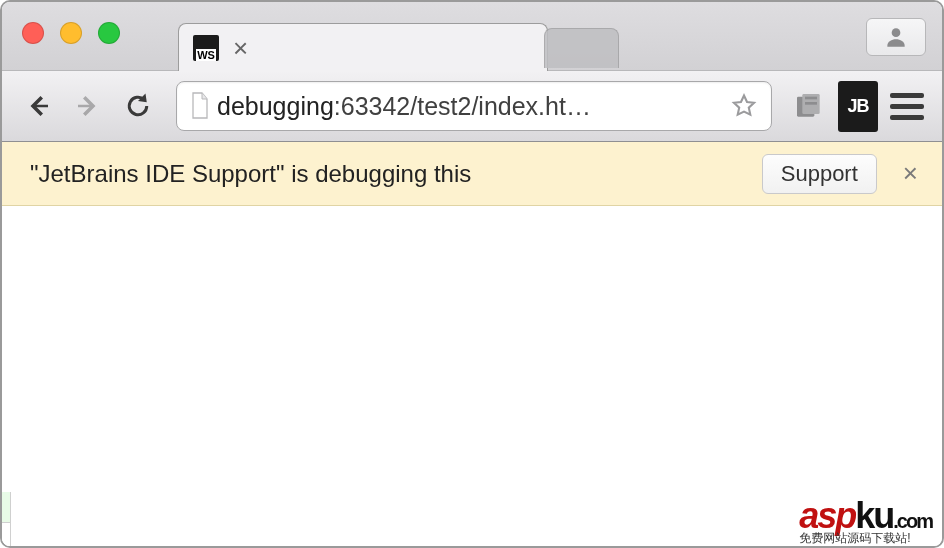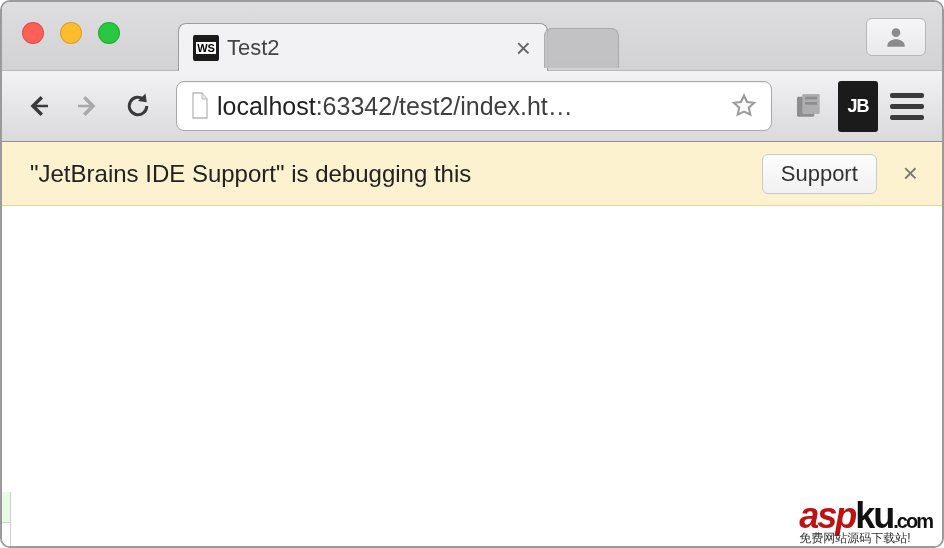--- a/index.html
+++ b/index.html
@@ -9,21 +9,21 @@
   .titlebar { height: 68px; background: linear-gradient(#dedde0, #d2d1d4); display: flex; align-items: flex-end; position: relative; border-bottom: 0; }
   .traffic-lights { position: absolute; top: 20px; left: 20px; display: flex; gap: 16px; }
   .tl { width: 22px; height: 22px; border-radius: 50%; border: 1px solid rgba(0,0,0,0.15); }
   .tl.red { background: #ff5f57; }
   .tl.yellow { background: #ffbd2e; }
   .tl.green { background: #28c840; }
   .tabstrip { display: flex; align-items: flex-end; margin-left: 176px; height: 100%; }
   .tab { height: 48px; display: flex; align-items: center; padding: 0 10px 0 14px; font-size: 22px; color: #444; position: relative; }
   .tab.active { background: #f2f1f3; border: 1px solid #9c9c9c; border-bottom: none; border-top-left-radius: 8px; border-top-right-radius: 8px; width: 370px; margin-bottom: -1px; }
   .tab.inactive { width: 75px; height: 40px; background: #bfbfc2; border: 1px solid #a1a1a3; border-bottom: none; border-top-left-radius: 8px; border-top-right-radius: 8px; margin-left: -4px; align-self: flex-end; margin-bottom: 2px; opacity: 0.85; }
-  .tab .favicon { width: 26px; height: 26px; background: #1b1b1b; color: #fff; font-weight: bold; font-size: 12px; display: inline-flex; align-items: center; justify-content: center; margin-right: 8px; border-radius: 2px; font-family: Arial, sans-serif; }
+  .tab .favicon { width: 26px; height: 26px; background: #1b1b1b; color: #fff; font-weight: bold; font-size: 12px; display: inline-flex; align-items: flex-end; justify-content: center; margin-right: 8px; border-radius: 2px; font-family: Arial, sans-serif; }
   .tab .favicon span{ background:#fff; color:#000; padding:0 1px; font-size:11px; font-weight:900; }
   .tab .tab-title { flex: 1; white-space: nowrap; overflow: hidden; text-overflow: ellipsis; }
   .tab .tab-close { font-size: 26px; color: #666; line-height: 1; padding: 0 6px; cursor: pointer; }
   .profile-btn { position: absolute; right: 16px; top: 16px; width: 60px; height: 38px; border: 1px solid #b7b7b9; border-radius: 6px; background: linear-gradient(#f6f6f7, #e9e9eb); display: flex; align-items: center; justify-content: center; cursor: pointer; }
   .profile-btn svg { width: 26px; height: 26px; fill: #8b8b8d; }
   
   .toolbar { height: 72px; background: linear-gradient(#f2f1f3, #dad9dc); border-top: 1px solid #b8b8ba; border-bottom: 1px solid #8f8f92; display: flex; align-items: center; padding: 0 16px; gap: 10px; }
   .nav-btn { width: 40px; height: 40px; display: flex; align-items: center; justify-content: center; cursor: pointer; }
   .nav-btn svg { width: 30px; height: 30px; }
   .nav-btn.disabled svg { opacity: 0.35; }
@@ -65,21 +65,20 @@
     <div class="traffic-lights">
       <div class="tl red"></div>
       <div class="tl yellow"></div>
       <div class="tl green"></div>
     </div>
     <div class="tabstrip">
       <div class="tab active">
         <span class="favicon">
             <span>WS</span>
           </span>
-        <span class="tab-title">Test2</span>
         <span class="tab-close">×</span>
       </div>
       <div class="tab inactive"></div>
     </div>
     <div class="profile-btn">
       <svg viewBox="0 0 24 24">
           <circle cx="12" cy="8" r="4"></circle>
           <path d="M4 20c0-4 4-6 8-6s8 2 8 6v1H4z"></path>
         </svg>
     </div>
@@ -106,21 +105,21 @@
     </div>
 
     <div class="addressbar">
       <span class="page-icon">
         <svg viewBox="0 0 24 30" width="24" height="30">
             <path fill="#fff" stroke="#b8b8ba" stroke-width="1.3" d="M5 2h9l5 6v19H5z"></path>
             <path fill="#e8e8ea" stroke="#b8b8ba" stroke-width="1" d="M14 2v6h5"></path>
           </svg>
       </span>
       <span class="url">
-        <span class="host">localhost</span><span class="rest">:63342/test2/index.ht…</span>
+        <span class="host">debugging</span><span class="rest">:63342/test2/index.ht…</span>
       </span>
       <span class="star">
         <svg viewBox="0 0 24 24" width="28" height="28">
             <path fill="none" stroke="#9b9b9d" stroke-width="1.8" d="M12 3l2.6 5.6 6 .6-4.5 4.2 1.3 6L12 16.8 6.6 19.4l1.3-6L3.4 9.2l6-.6z"></path>
           </svg>
       </span>
     </div>
 
     <div class="ext-icon">
       <svg viewBox="0 0 24 24" width="32" height="32">

